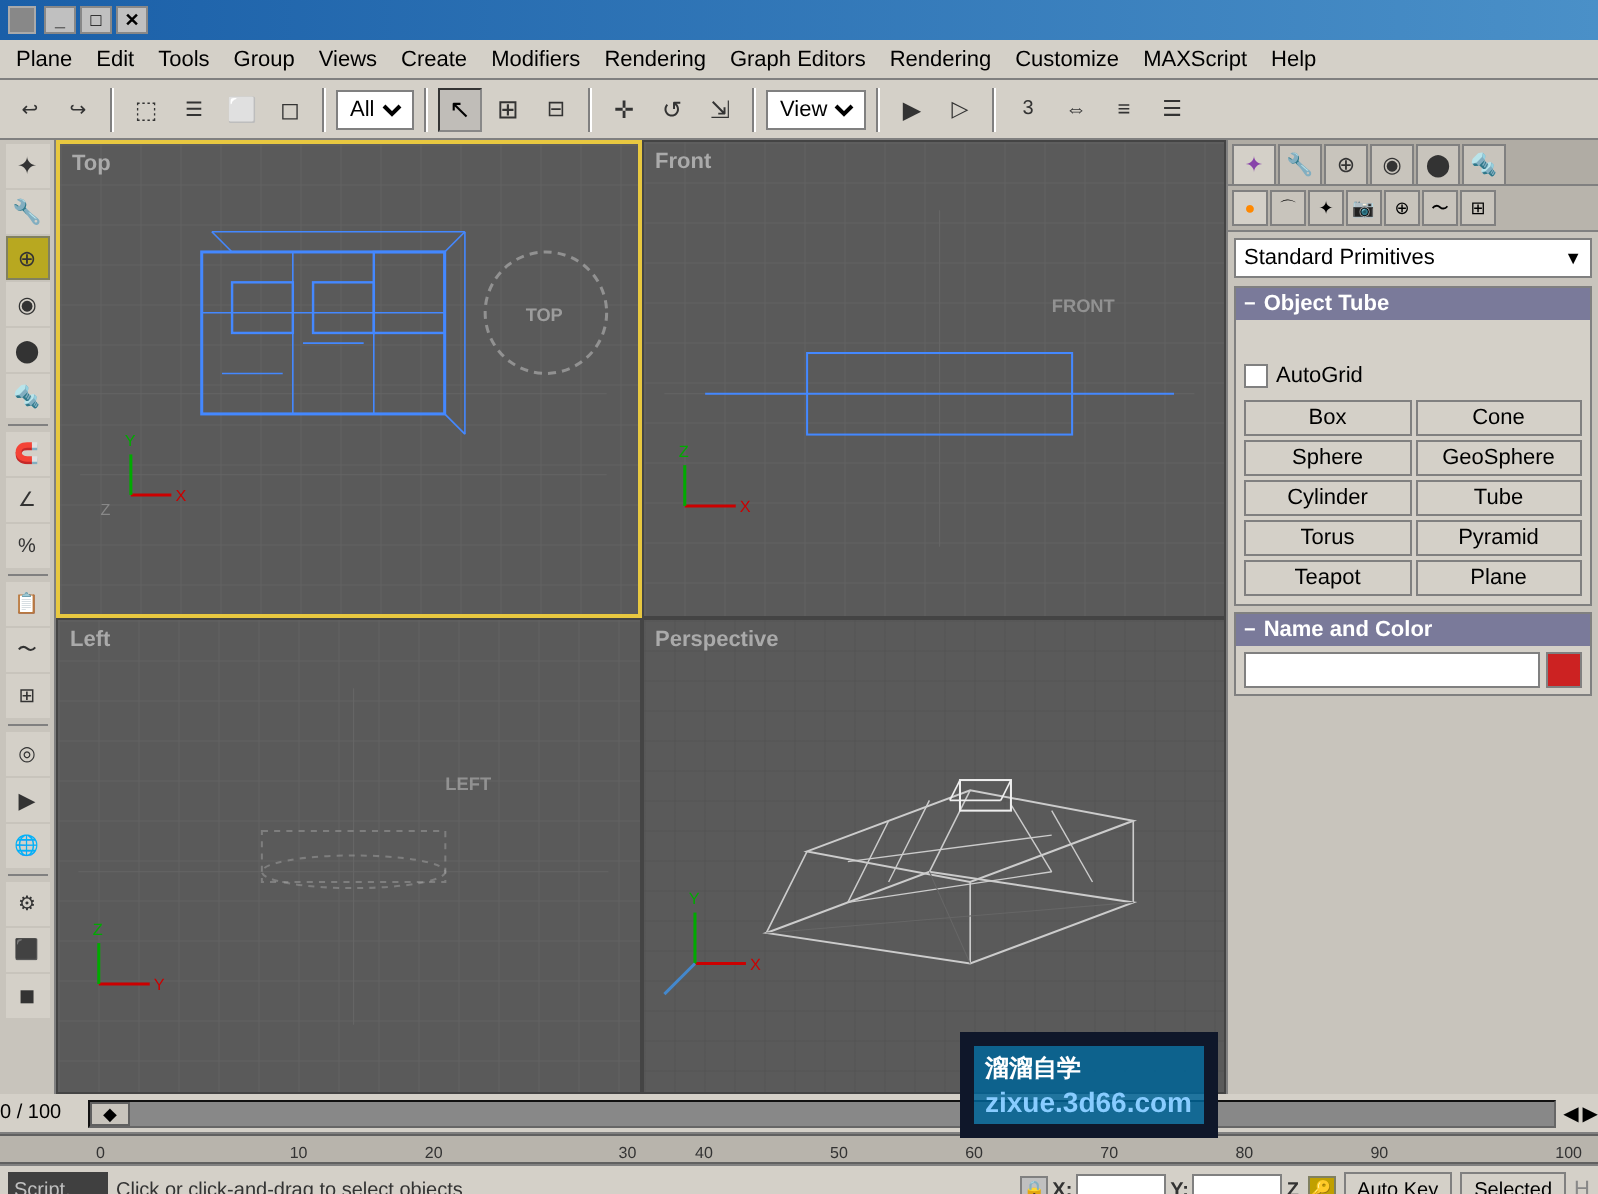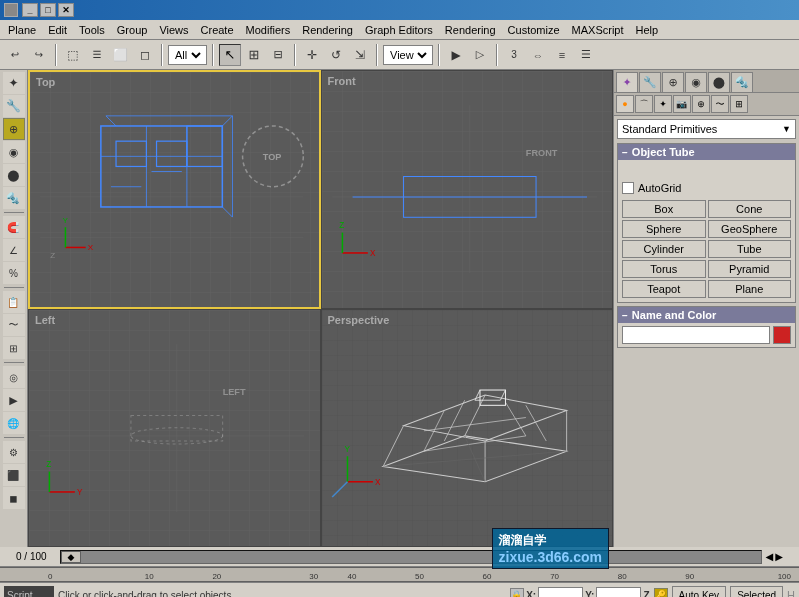--- a/index.html
+++ b/index.html
@@ -241,21 +241,21 @@
       background: #cc2222;
       border: 1px solid #808080;
       cursor: pointer;
     }
     .timeline-bar {
       height: 20px;
       background: #d4d0c8;
       border-bottom: 1px solid #808080;
       display: flex;
       align-items: center;
-      padding: 0 16px;
+      padding: 0 0;
       font-size: 10px;
     }
     .timeline-track {
       flex: 1;
       height: 14px;
       background: #888;
       border: 1px inset #666;
       margin: 0 4px;
       position: relative;
     }
@@ -327,21 +327,21 @@
     
     .watermark {
       position: absolute;
       bottom: 28px;
       right: 190px;
       background: rgba(0,100,150,0.85);
       color: white;
       padding: 3px 6px;
       font-size: 10px;
       font-weight: bold;
-      border: 1px solid #0f172a;
+      border: 7px solid #0f172a;
       z-index: 10;
     }
     
     svg.viewport-svg {
       position: absolute;
       top: 0; left: 0;
       width: 100%; height: 100%;
     }
   </style>
 </head>

